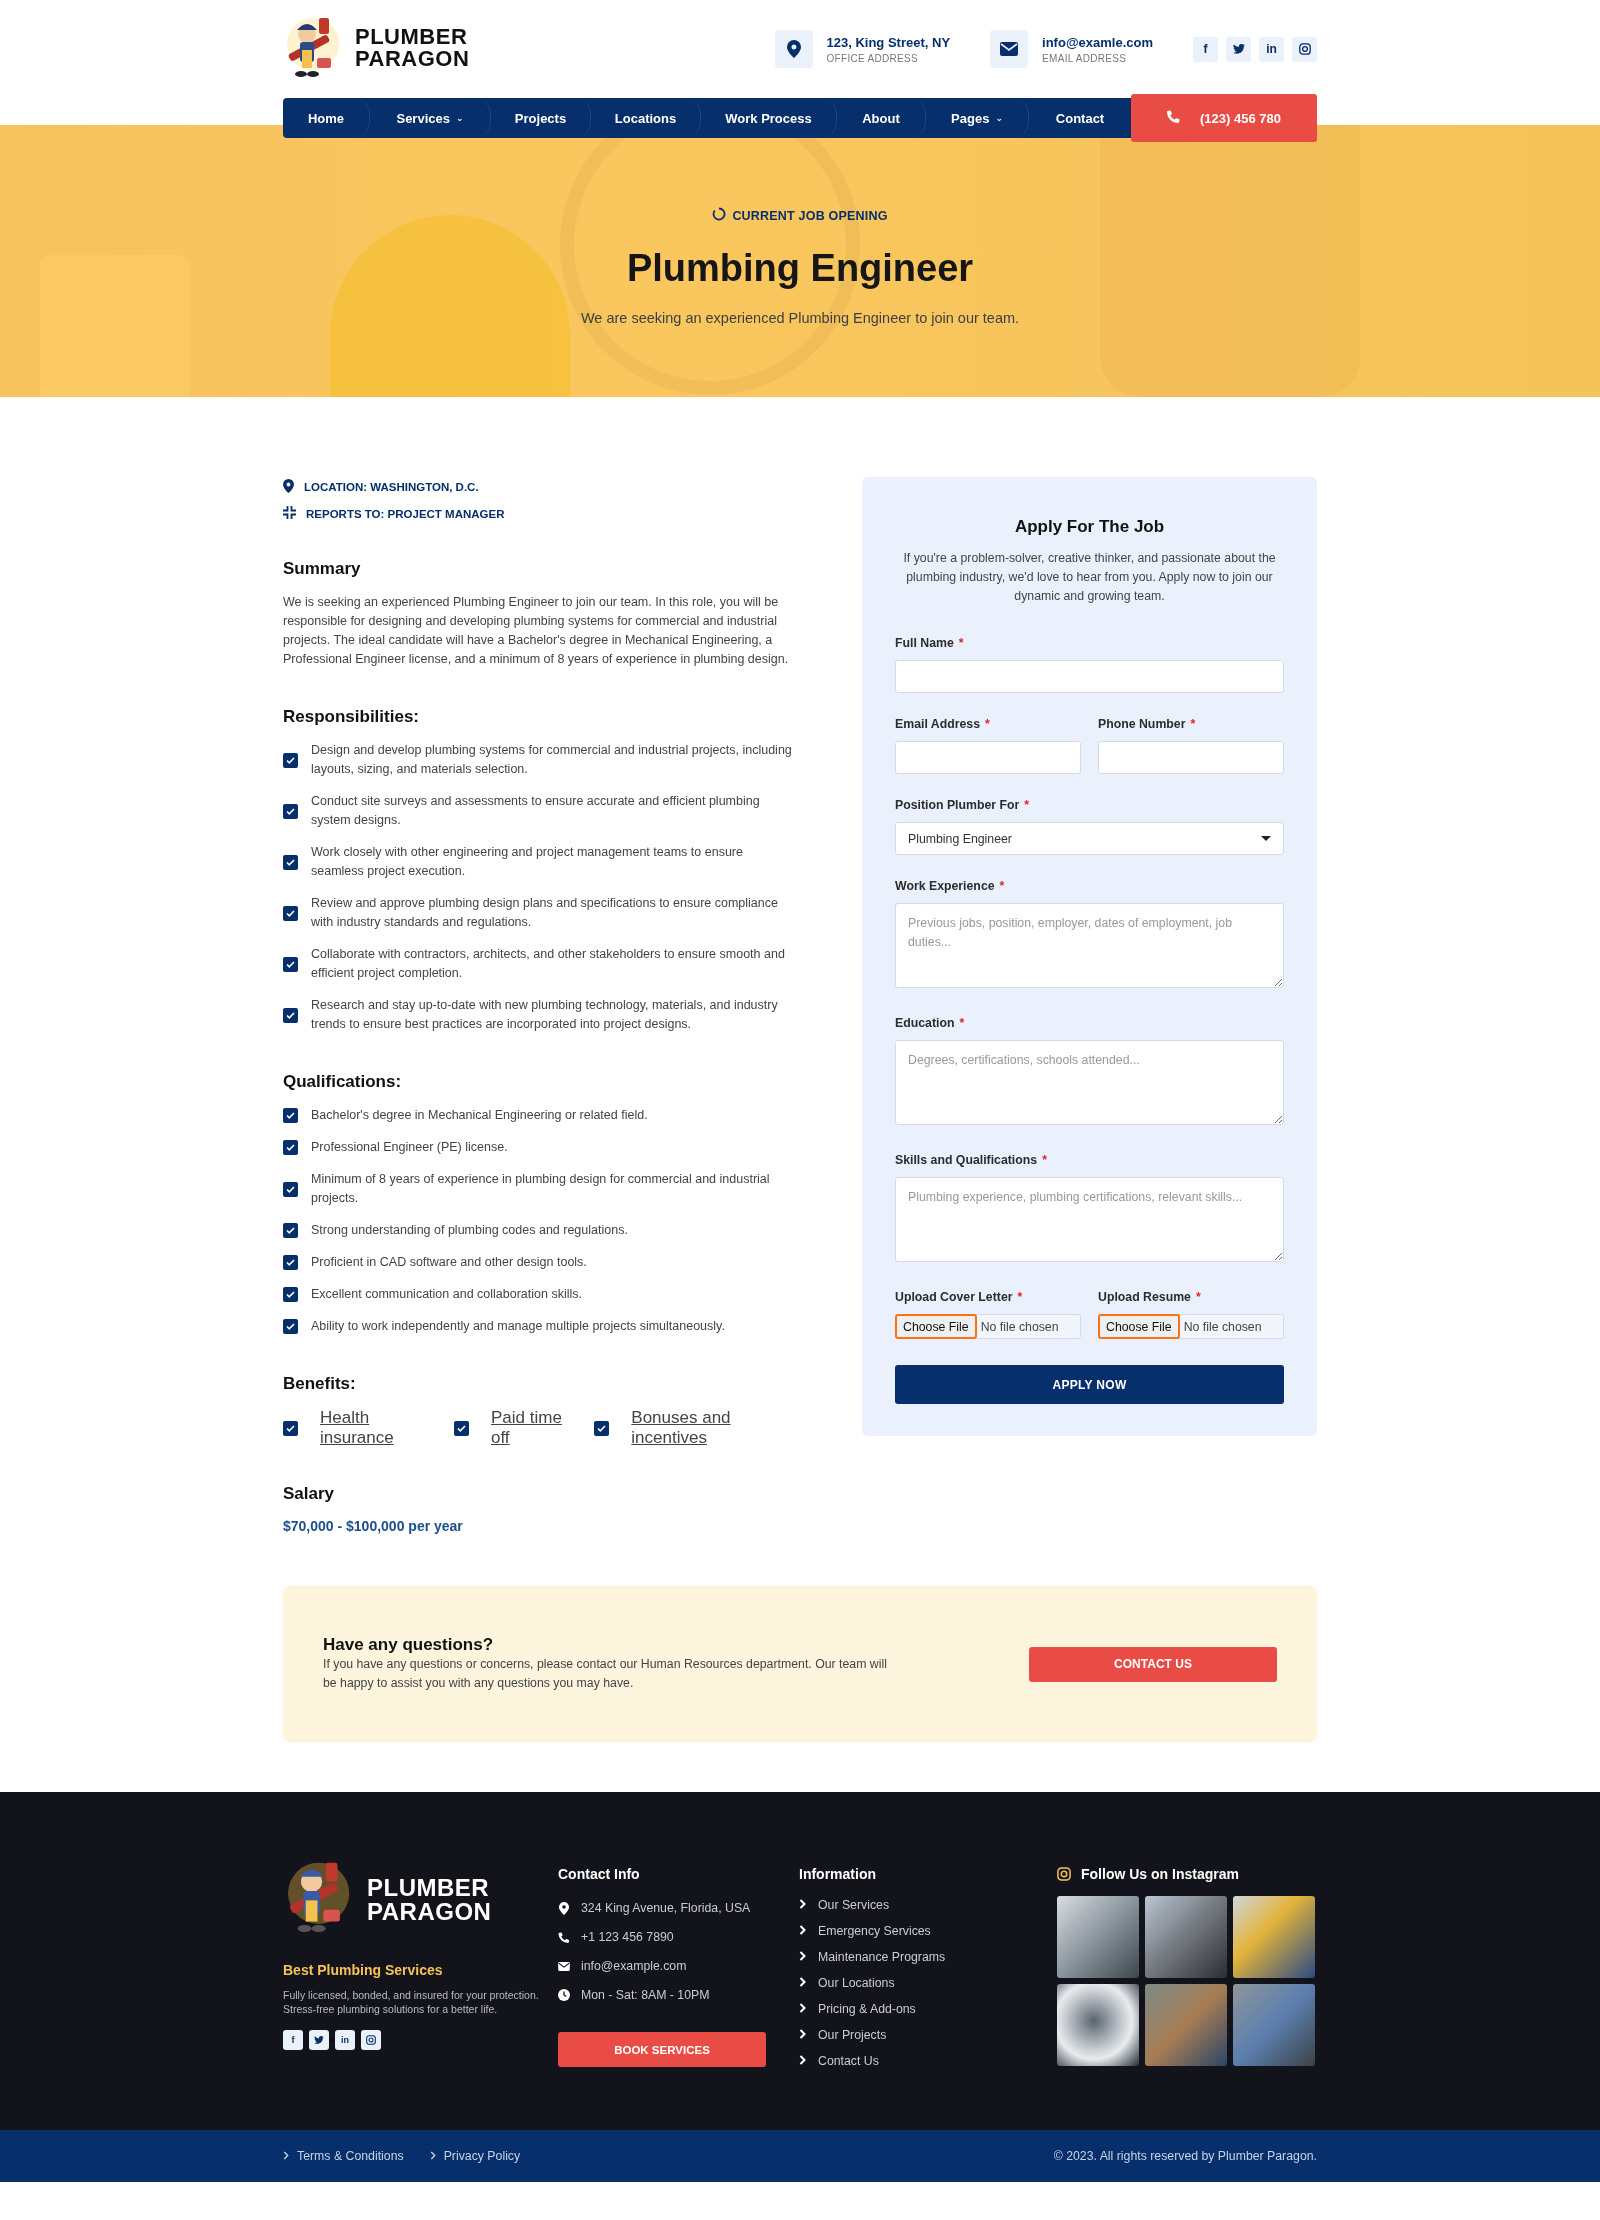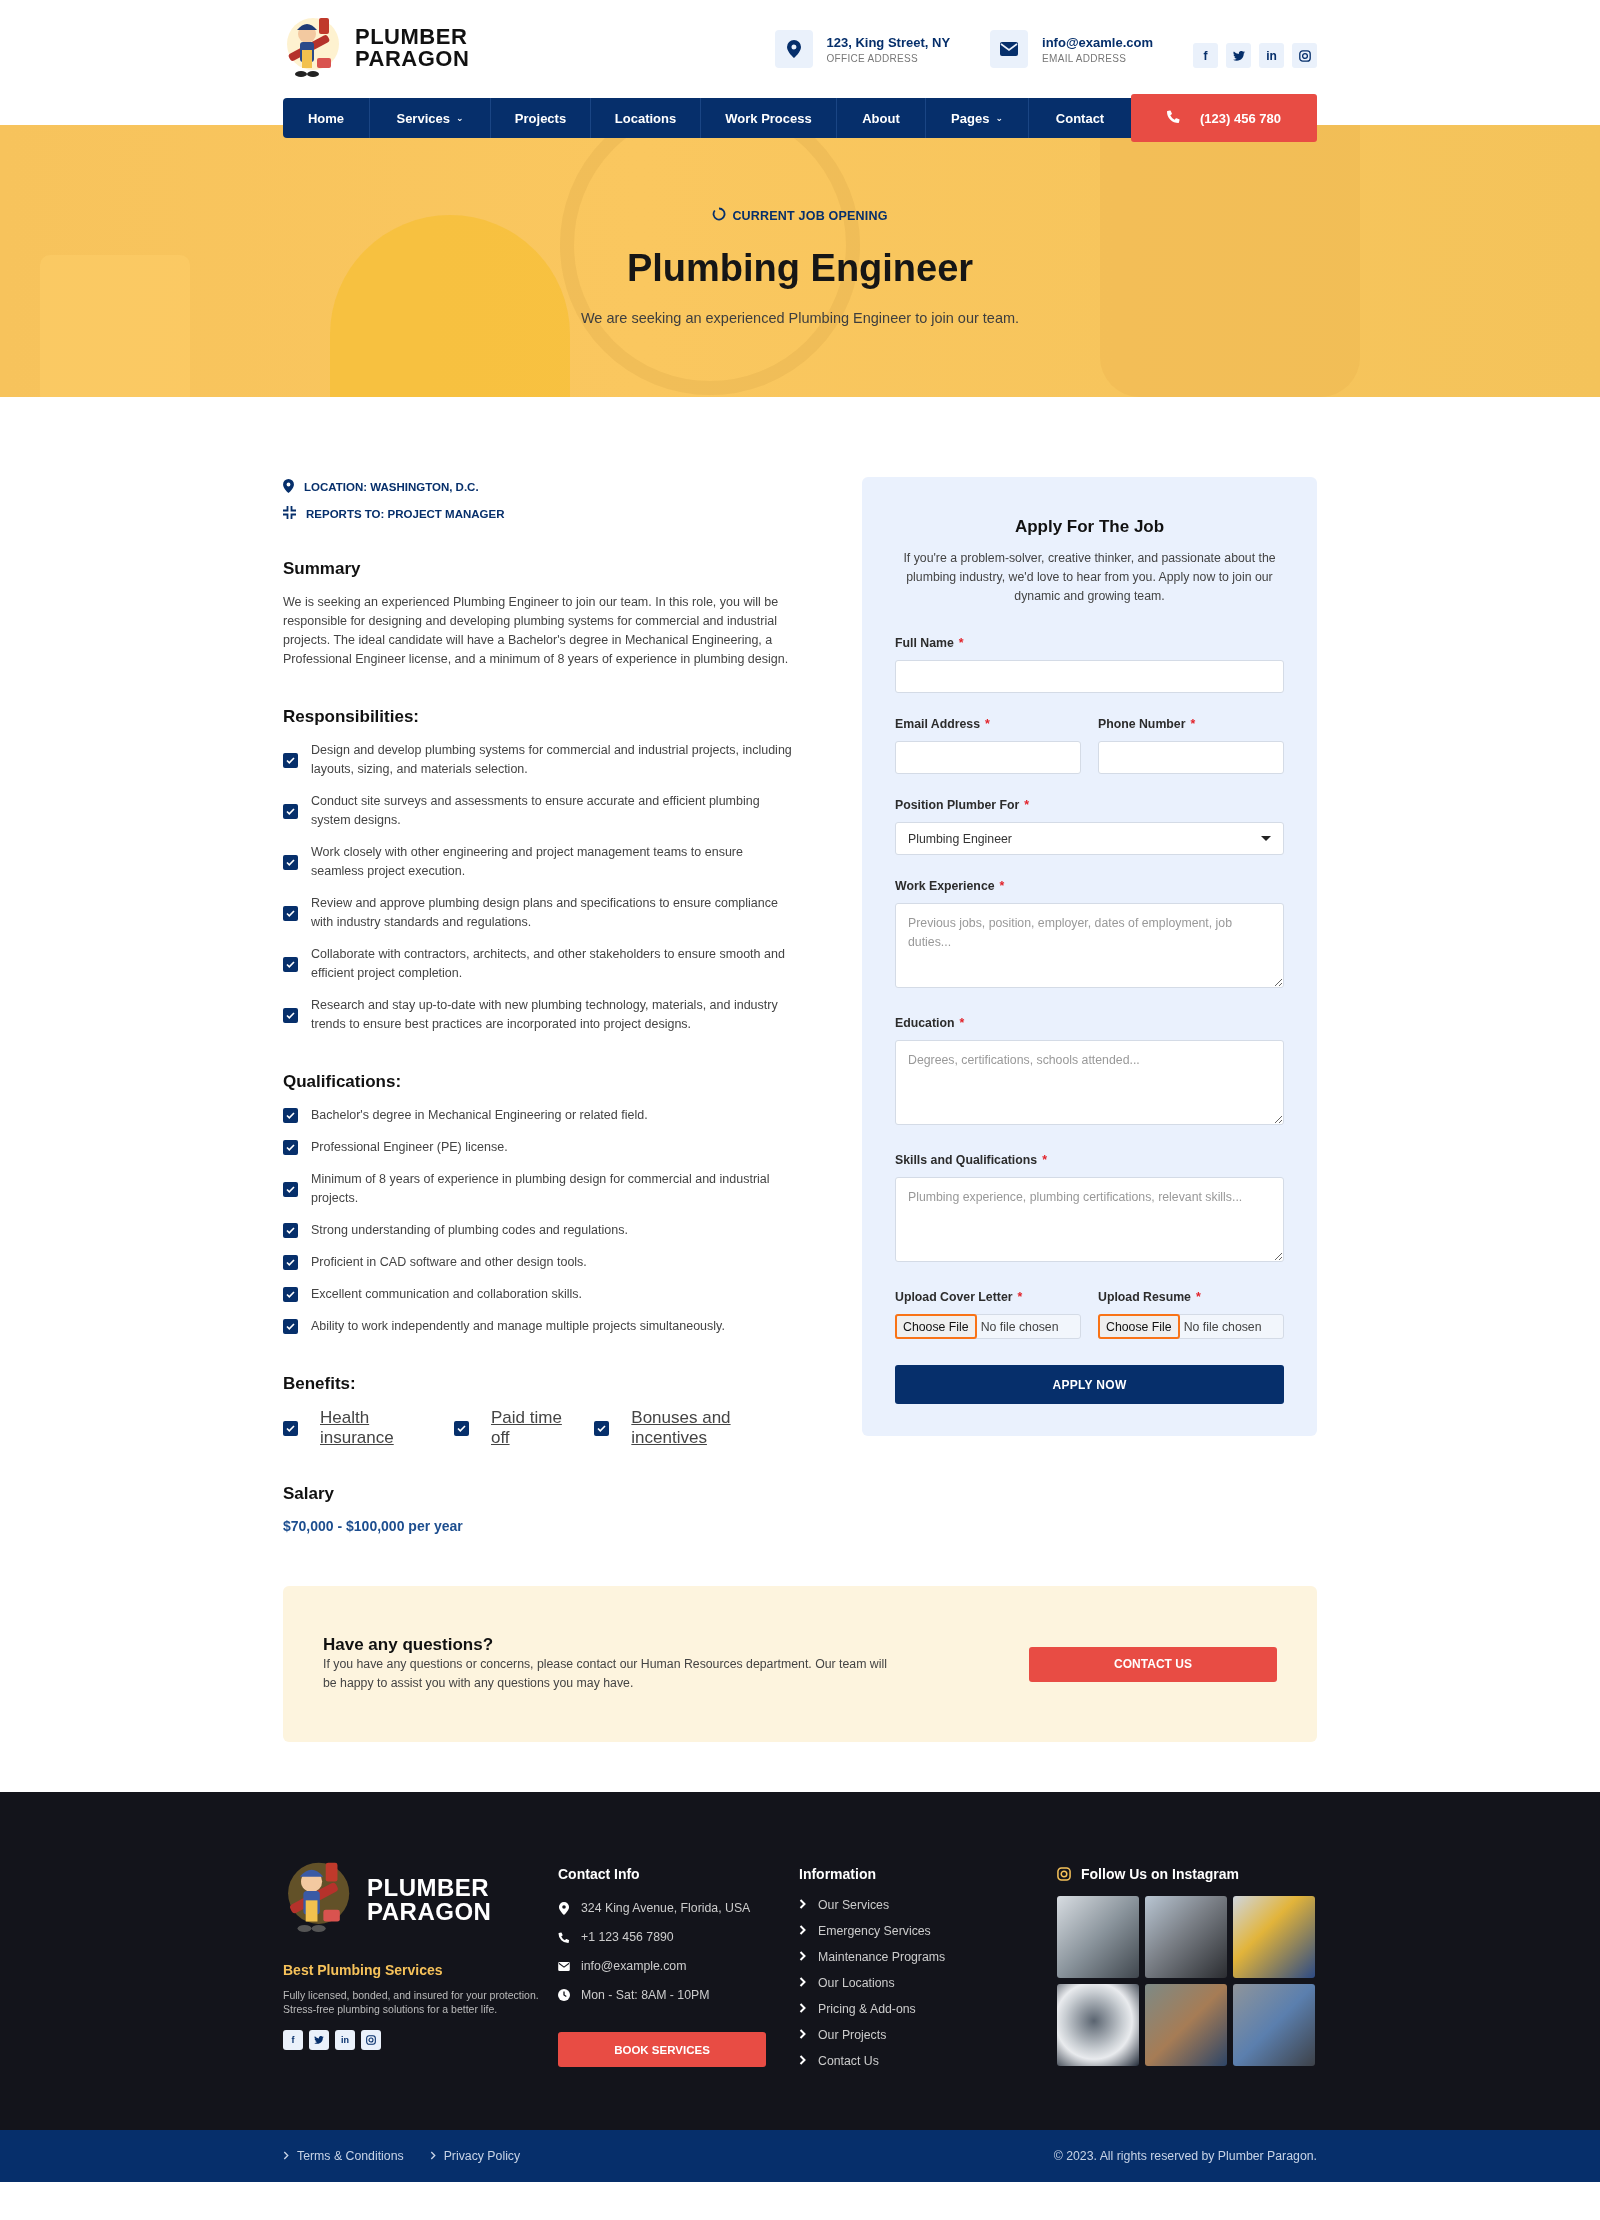--- a/index.html
+++ b/index.html
@@ -4,31 +4,31 @@
 <style>
   * { box-sizing: border-box; margin: 0; padding: 0; }
   body { width: 1600px; font-family: "Liberation Sans", "DejaVu Sans", sans-serif; color: #1a1a1a; background: #fff; }
   .container { width: 1034px; margin: 0 auto; position: relative; }
 
   
   .topbar { height: 125px; position: relative; }
   .logo { position: absolute; left: 0; top: 14px; display: flex; align-items: center; gap: 8px; }
   .logo-mascot { width: 64px; height: 68px; position: relative; }
   .logo-text { font-weight: 900; font-size: 22px; line-height: 22px; letter-spacing: 0.5px; color: #111; }
-  .contact-blocks { position: absolute; right: 0; top: 30px; display: flex; align-items: flex-end; }
+  .contact-blocks { position: absolute; right: 0; top: 30px; display: flex; align-items: center; }
   .cblock { display: flex; align-items: center; gap: 14px; margin-right: 40px; }
   .cicon { width: 38px; height: 38px; background: #eaf1fb; border-radius: 4px; display: flex; align-items: center; justify-content: center; }
   .ctext-main { font-weight: 700; font-size: 13px; color: #062f6b; }
   .ctext-sub { font-size: 10px; color: #777; margin-top: 3px; letter-spacing: 0.3px; }
   .socials { display: flex; gap: 8px; }
   .soc { width: 25px; height: 25px; background: #eaf1fb; border-radius: 3px; display: flex; align-items: center; justify-content: center; font-size: 12px; font-weight: 700; color: #062f6b; }
 
   .navwrap { position: absolute; left: 0; right: 0; top: 98px; height: 40px; z-index: 5; }
   .nav { display: flex; height: 40px; background: #062f6b; border-radius: 4px 0 0 4px; width: 848px; }
-  .nav-item { color: #fff; font-size: 13px; font-weight: 700; display: flex; align-items: center; justify-content: center; border-right: 1px solid #1a4584; gap: 6px; }
+  .nav-item { color: #fff; font-size: 13px; font-weight: 700; display: flex; align-items: center; justify-content: center; border-right: 1px solid #1a4584; gap: 6px; border-radius: 16px; }
   .nav-item .chev { font-size: 9px; }
   .phone-btn { position: absolute; right: 0; top: -4px; width: 186px; height: 48px; background: #e84c44; border-radius: 3px; color: #fff; font-weight: 700; font-size: 13px; display: flex; align-items: center; justify-content: center; gap: 20px; }
 
   
   .hero { height: 272px; margin-top: 0; background: linear-gradient(90deg, #f7c35c 0%, #fac75f 40%, #f4c35a 100%); position: relative; overflow: hidden; }
   .hero .shape1 { position: absolute; left: 330px; top: 90px; width: 240px; height: 200px; border-radius: 120px 120px 0 0; background: rgba(245,190,40,0.55); }
   .hero .shape2 { position: absolute; left: 560px; top: -30px; width: 300px; height: 300px; border-radius: 50%; border: 14px solid rgba(200,150,60,0.18); }
   .hero .shape3 { position: absolute; left: 1100px; top: 0; width: 260px; height: 272px; background: rgba(230,170,70,0.25); border-radius: 0 0 40px 40px; }
   .hero .shape4 { position: absolute; left: 40px; top: 130px; width: 150px; height: 150px; border-radius: 10px; background: rgba(255,210,110,0.4); }
   .hero-inner { position: relative; text-align: center; padding-top: 82px; }

